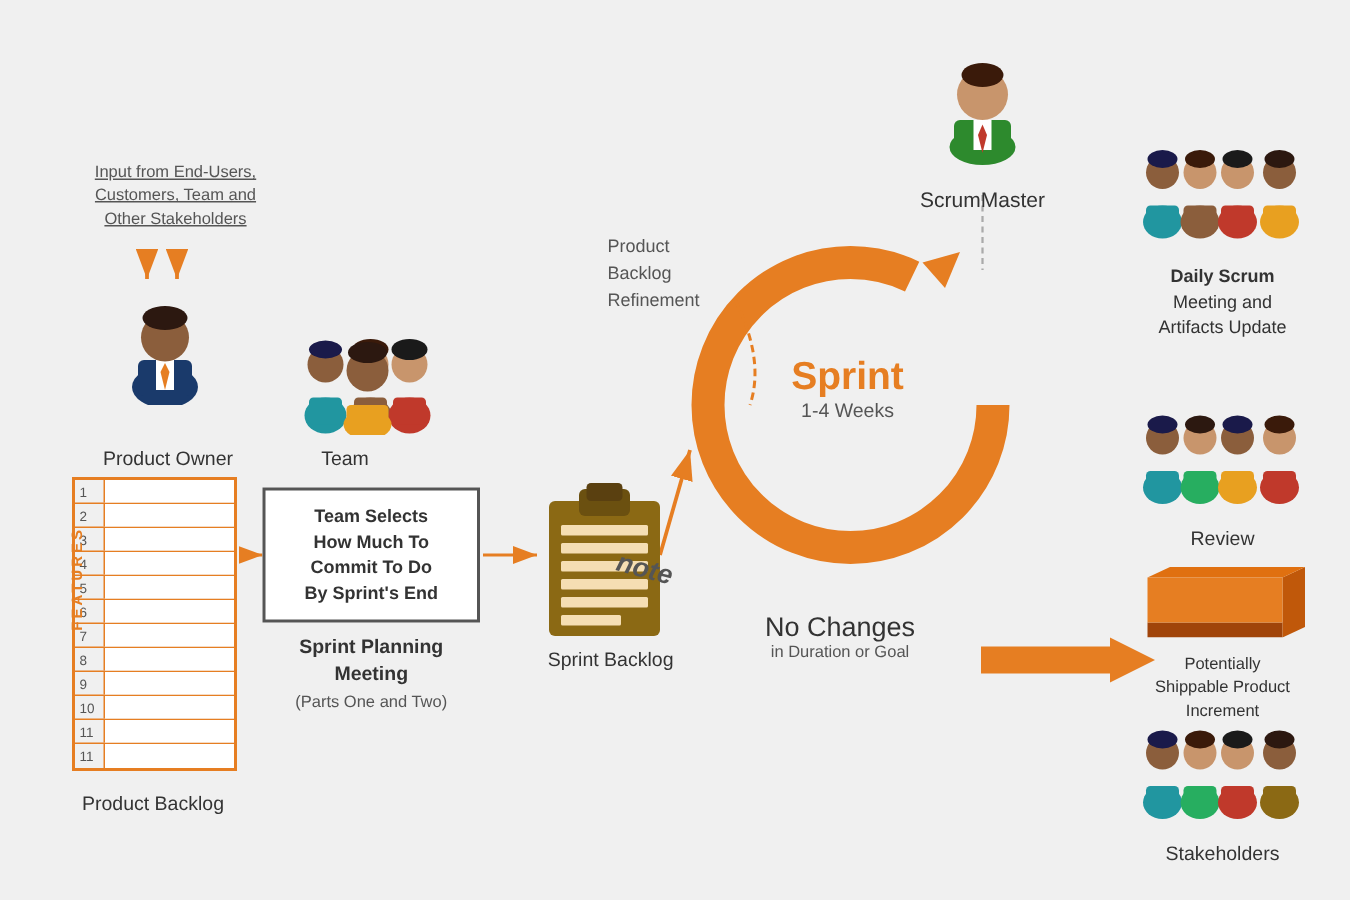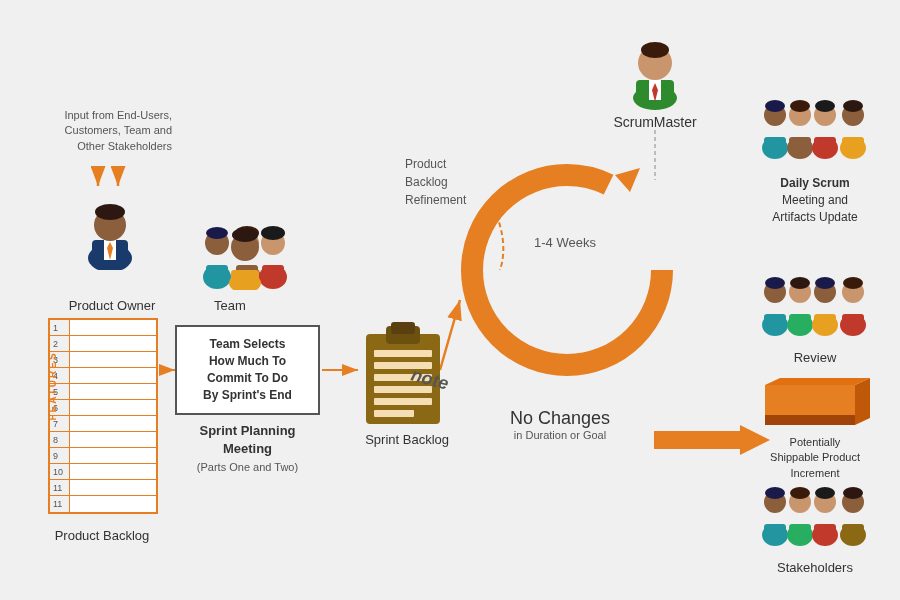--- a/index.html
+++ b/index.html
@@ -17,23 +17,24 @@
       background: #f0f0f0;
       position: relative;
     }
 
     
     .product-owner-label {
       position: absolute;
       left: 62px; top: 108px;
       font-size: 11px;
       color: #555;
-      text-align: right;
+      text-align: center;
       line-height: 1.4;
       width: 110px;
+      text-decoration: underline;
     }
     .person-icon {
       position: absolute;
     }
     
     .po-icon {
       left: 78px; top: 190px;
     }
     
     .team-icon {
@@ -188,21 +189,21 @@
     
     .scrum-master {
       position: absolute;
       left: 595px; top: 30px;
       text-align: center;
       width: 120px;
     }
     .scrum-master-name {
       font-size: 14px;
       color: #333;
-      margin-top: 0;
+      margin-top: 10px;
     }
 
     
     .daily-scrum-section {
       position: absolute;
       right: 20px; top: 90px;
       text-align: center;
       width: 130px;
     }
     .daily-scrum-label {
@@ -446,20 +447,21 @@
 
   <div class="sprint-backlog-title">
     <span>Sprint Backlog</span>
   </div>
 
   <div class="pbr-label">
     <span>Product<br>Backlog<br>Refinement</span>
   </div>
 
   <div class="sprint-label">
+    <div class="sprint-text">Sprint</div>
     <div class="sprint-weeks">1-4 Weeks</div>
   </div>
 
   <div class="no-changes">
     <div class="no-changes-main">No Changes</div>
     <div class="no-changes-sub">in Duration or Goal</div>
   </div>
 
   <div class="scrum-master">
     <svg width="70" height="80" viewBox="0 0 70 80">

